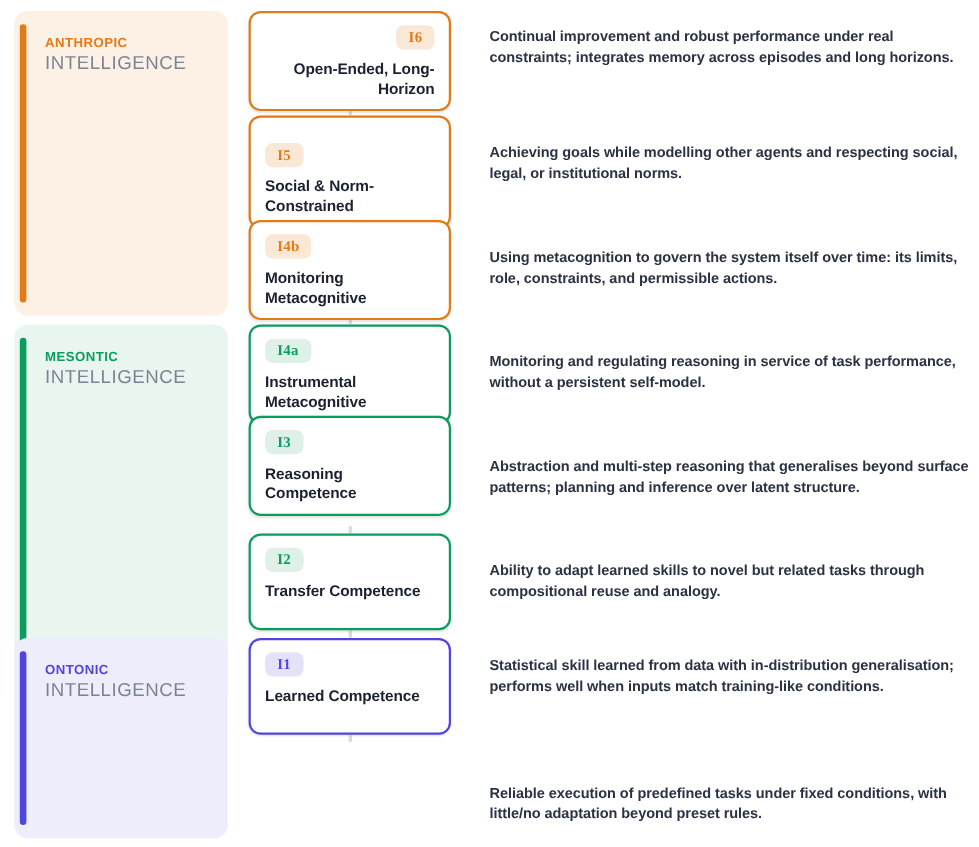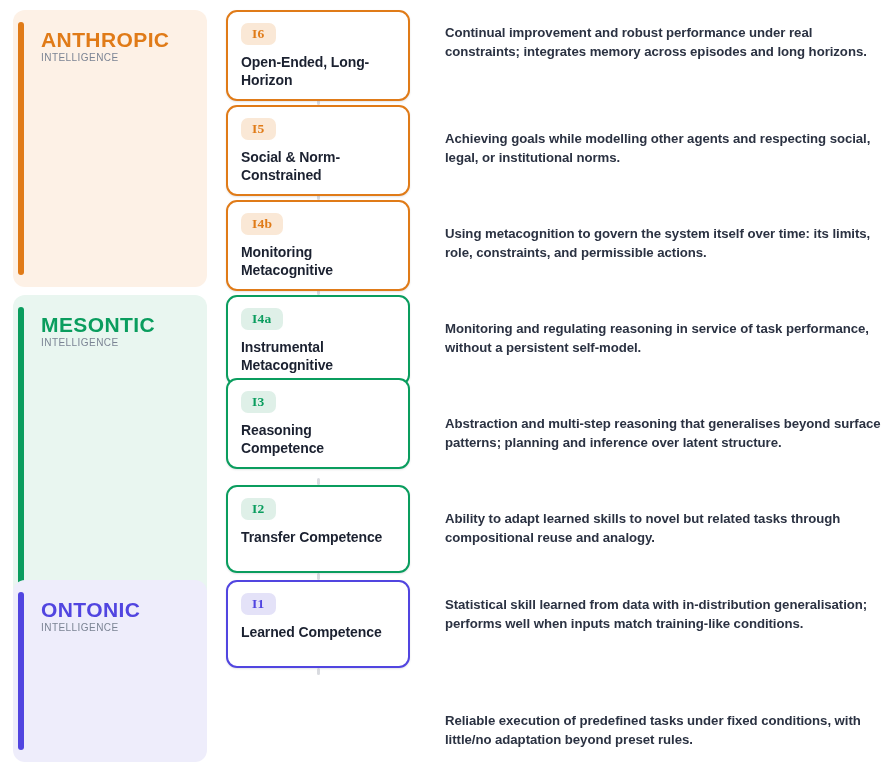--- a/index.html
+++ b/index.html
@@ -18,26 +18,26 @@
     border-radius: 12px;
     overflow: hidden;
   }
   .tier-accent {
     position: absolute;
     left: 5px; top: 12px; bottom: 12px;
     width: 6px; border-radius: 4px;
   }
   .tier-text { position: absolute; left: 28px; top: 20px; }
   .tier-name {
-    font-size: 21px; font-weight: bold;
+    font-size: 12px; font-weight: bold;
     letter-spacing: 0.4px; line-height: 19px;
     white-space: nowrap;
   }
   .tier-sub {
-    font-size: 10px; font-weight: normal;
+    font-size: 17px; font-weight: normal;
     color: #7b8494; letter-spacing: 0.45px;
     line-height: 17px; white-space: nowrap;
   }
 
   
   .card {
     position: absolute;
     left: 226px; width: 184px;
     background: #ffffff;
     border: 2.5px solid #cccccc;
@@ -102,23 +102,23 @@
         <div class="tier-sub">INTELLIGENCE</div>
       </div>
     </div>
     <div class="connector" style="top: 98px; height: 7px; background: rgb(217, 219, 224);"></div>
     <div class="connector" style="top: 193px; height: 7px; background: rgb(217, 219, 224);"></div>
     <div class="connector" style="top: 288px; height: 7px; background: rgb(217, 219, 224);"></div>
     <div class="connector" style="top: 383px; height: 7px; background: rgb(217, 219, 224);"></div>
     <div class="connector" style="top: 478px; height: 7px; background: rgb(217, 219, 224);"></div>
     <div class="connector" style="top: 573px; height: 7px; background: rgb(217, 219, 224);"></div>
     <div class="connector" style="top: 668px; height: 7px; background: rgb(217, 219, 224);"></div>
-    <div class="card" style="top: 10px; min-height: 88px; border-color: rgb(224, 123, 24);"><div class="card-badge" style="background: rgb(250, 232, 214); color: rgb(224, 123, 24);">I6</div><div class="card-title">Open-Ended, Long-Horizon</div></div>
+    <div class="card" style="top: 10px; min-height: 88px; border-color: rgb(224, 123, 24); text-align: right;"><div class="card-badge" style="background: rgb(250, 232, 214); color: rgb(224, 123, 24);">I6</div><div class="card-title">Open-Ended, Long-Horizon</div></div>
     <div class="desc" style="top: 24px;">Continual improvement and robust performance under real constraints; integrates memory across episodes and long horizons.</div>
-    <div class="card" style="top: 105px; min-height: 88px; border-color: rgb(224, 123, 24);"><div class="card-badge" style="background: rgb(250, 232, 214); color: rgb(224, 123, 24);">I5</div><div class="card-title">Social &amp; Norm-Constrained</div></div>
+    <div class="card" style="top: 105px; min-height: 88px; border-color: rgb(224, 123, 24);"><div class="card-badge" style="background: rgb(250, 232, 214); color: rgb(224, 123, 24); margin-top: 12px;">I5</div><div class="card-title">Social &amp; Norm-Constrained</div></div>
     <div class="desc" style="top: 130px;">Achieving goals while modelling other agents and respecting social, legal, or institutional norms.</div>
     <div class="card" style="top: 200px; min-height: 88px; border-color: rgb(224, 123, 24);"><div class="card-badge" style="background: rgb(250, 232, 214); color: rgb(224, 123, 24); text-align: right;">I4b</div><div class="card-title">Monitoring Metacognitive</div></div>
     <div class="desc" style="top: 225px;">Using metacognition to govern the system itself over time: its limits, role, constraints, and permissible actions.</div>
     <div class="card" style="top: 295px; min-height: 88px; border-color: rgb(10, 157, 94);"><div class="card-badge" style="background: rgb(223, 240, 232); color: rgb(10, 157, 94);">I4a</div><div class="card-title">Instrumental Metacognitive</div></div>
     <div class="desc" style="top: 320px;">Monitoring and regulating reasoning in service of task performance, without a persistent self-model.</div>
     <div class="card" style="top: 378px; min-height: 88px; border-color: rgb(10, 157, 94);"><div class="card-badge" style="background: rgb(223, 240, 232); color: rgb(10, 157, 94);">I3</div><div class="card-title">Reasoning Competence</div></div>
     <div class="desc" style="top: 415px;">Abstraction and multi-step reasoning that generalises beyond surface patterns; planning and inference over latent structure.</div>
     <div class="card" style="top: 485px; min-height: 88px; border-color: rgb(10, 157, 94);"><div class="card-badge" style="background: rgb(223, 240, 232); color: rgb(10, 157, 94);">I2</div><div class="card-title">Transfer Competence</div></div>
     <div class="desc" style="top: 510px;">Ability to adapt learned skills to novel but related tasks through compositional reuse and analogy.</div>
     <div class="card" style="top: 580px; min-height: 88px; border-color: rgb(81, 69, 224);"><div class="card-badge" style="background: rgb(228, 226, 248); color: rgb(81, 69, 224);">I1</div><div class="card-title">Learned Competence</div></div>

